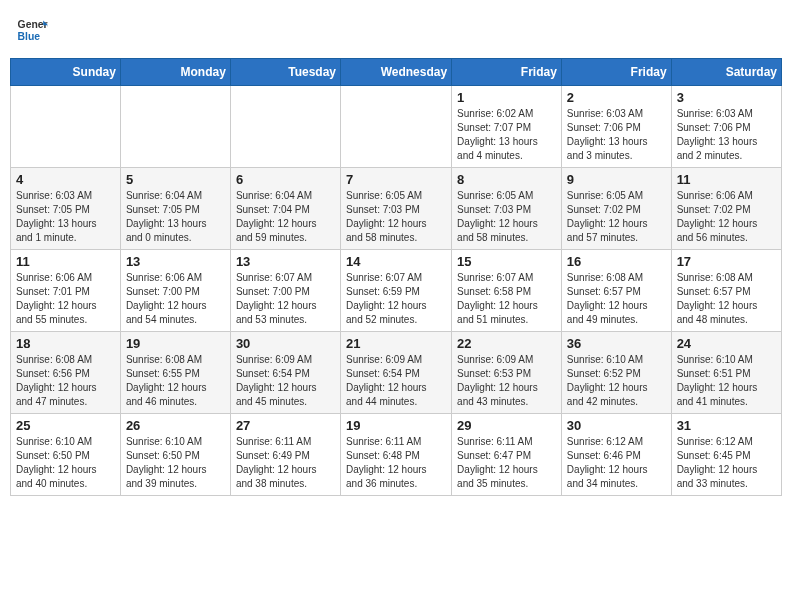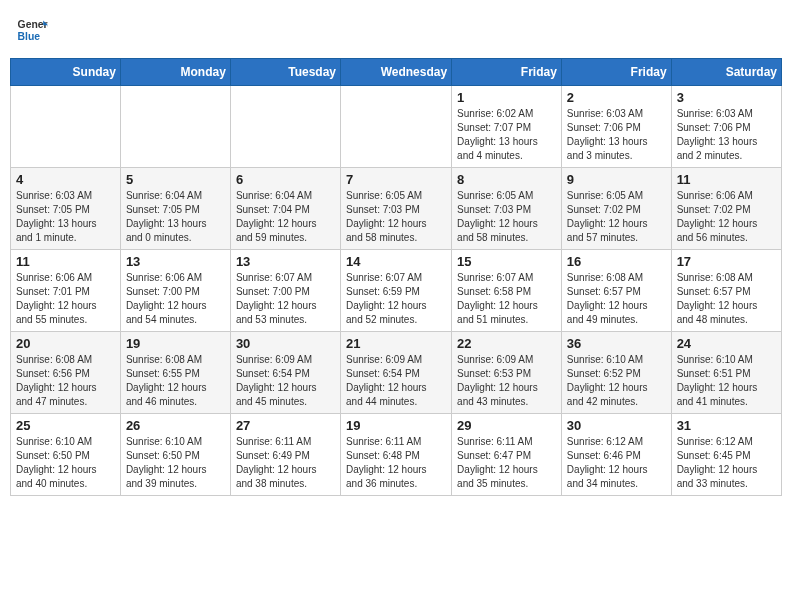--- a/index.html
+++ b/index.html
@@ -233,21 +233,21 @@
         <td>
           <div class="day-number">17</div>
           <div class="day-info" style="white-space: pre-line;">Sunrise: 6:08 AM
 Sunset: 6:57 PM
 Daylight: 12 hours
 and 48 minutes.</div>
         </td>
       </tr>
       <tr>
         <td>
-          <div class="day-number">20</div>
+          <div class="day-number">18</div>
           <div class="day-info" style="white-space: pre-line;">Sunrise: 6:08 AM
 Sunset: 6:56 PM
 Daylight: 12 hours
 and 47 minutes.</div>
         </td>
         <td>
           <div class="day-number">19</div>
           <div class="day-info" style="white-space: pre-line;">Sunrise: 6:08 AM
 Sunset: 6:55 PM
 Daylight: 12 hours

